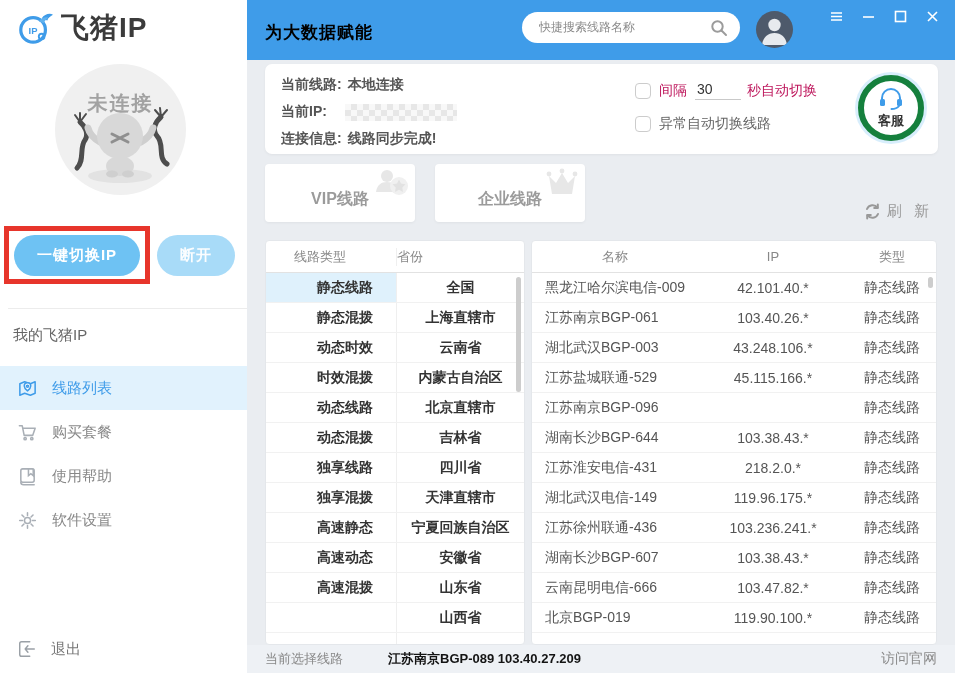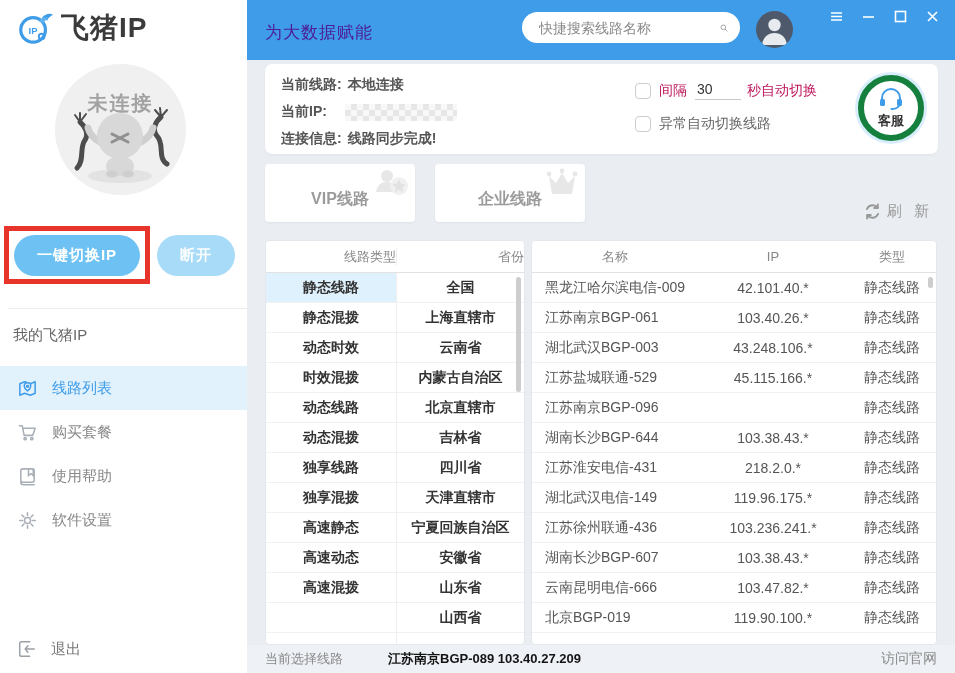--- a/index.html
+++ b/index.html
@@ -25,23 +25,23 @@
   .menu-item { height:44px; display:flex; align-items:center; gap:14px; padding-left:17px; font-size:15px; color:#888; cursor:pointer;text-align:right; }
   .menu-item .mi { width:21px; height:21px; stroke:#a9afb6; fill:none; stroke-width:1.6; }
   .menu-item.active { background:#e1f2fd; color:#3f9ce9; }
   .menu-item.active .mi { stroke:#3f9ce9; }
   .exit-row { position:absolute; left:17px; top:639px; display:flex; align-items:center; gap:14px; font-size:15px; color:#777; cursor:pointer; }
   .exit-row .mi { width:20px; height:20px; stroke:#9aa0a6; fill:none; stroke-width:1.6; }
 
   
   .main { position:absolute; left:247px; top:0; width:708px; height:673px; background:#eaedf1; }
   .topbar { position:absolute; left:0; top:0; width:708px; height:60px; background:#3f9ce9; }
-  .slogan { position:absolute; left:18px; top:21px; font-size:17px; font-weight:normal; color:#4c1d95; letter-spacing:1px; }
+  .slogan { position:absolute; left:18px; top:21px; font-size:17px; font-weight:bold; color:#000000; letter-spacing:1px; }
   .search-pill { position:absolute; left:275px; top:12px; width:218px; height:31px; background:#fff; border-radius:16px; display:flex; align-items:center; }
-  .search-input { flex:1; border:none; outline:none; background:transparent; padding-left:17px; font-size:14px; color:#444; font-family:Liberation Sans, sans-serif; }
+  .search-input { flex:1; border:none; outline:none; background:transparent; padding-left:17px; font-size:12px; color:#444; font-family:Liberation Mono, monospace; }
   .search-input::placeholder { color:#8a8a8a; }
   .search-icon { width:18px; height:18px; margin-right:12px; stroke:#9b9b9b; fill:none; stroke-width:2; }
   .avatar { position:absolute; left:509px; top:11px; width:37px; height:37px; border-radius:50%; background:#4e5a6b; overflow:hidden; }
   .win-controls { position:absolute; right:13px; top:4px; display:flex; gap:13px; align-items:center; height:24px; }
   .wc { width:19px; height:19px; display:flex; align-items:center; justify-content:center; cursor:pointer; }
   .wc svg { width:15px; height:15px; stroke:#fff; fill:none; stroke-width:1.6; }
 
   
   .status-card { position:absolute; left:18px; top:64px; width:673px; height:90px; background:#fff; border-radius:7px; box-shadow:0 1px 3px rgba(0,0,0,.05); }
   .sc-line { position:absolute; left:16px; height:20px; display:flex; align-items:center; gap:6px; font-size:14px; font-weight:bold; color:#555; }
@@ -63,22 +63,22 @@
   .tabs-row { position:absolute; left:18px; top:164px; display:flex; gap:20px; }
   .tab-card { position:relative; width:150px; height:58px; background:#fff; border-radius:4px; box-shadow:0 1px 3px rgba(0,0,0,.05); display:flex; align-items:flex-end; justify-content:center; padding-bottom:12px; font-size:16px; font-weight:bold; color:#9b9b9b; cursor:pointer; overflow:hidden; }
   .tab-badge { position:absolute; right:4px; top:2px; width:38px; height:38px; fill:#e7e7e7; }
   .refresh { position:absolute; right:22px; top:202px; display:flex; align-items:center; gap:6px; font-size:15px; color:#999; letter-spacing:4px; cursor:pointer; }
   .refresh svg { width:17px; height:17px; stroke:#999; fill:none; stroke-width:2; }
 
   
   .left-panel { position:absolute; left:18px; top:240px; width:260px; height:405px; background:#fff; border:1px solid #e4e7eb; border-radius:4px; overflow:hidden; }
   .right-panel { position:absolute; left:284px; top:240px; width:406px; height:405px; background:#fff; border:1px solid #e4e7eb; border-radius:4px; overflow:hidden; }
   .th-row { display:flex; height:32px; border-bottom:1px solid #e2e2e2; align-items:center; font-size:13px; color:#888; }
-  .lp-c1 { width:131px; text-align:right; border-right:1px solid #efefef; }
-  .lp-c2 { flex:1; text-align:right; }
+  .lp-c1 { width:131px; text-align:left; border-right:1px solid #efefef;padding-left:28px; }
+  .lp-c2 { flex:1; text-align:left; }
   .left-row { display:flex; height:30px; align-items:stretch; border-bottom:1px solid #f1f1f1; font-size:14px; font-weight:bold; color:#333; cursor:pointer; }
   .left-row .cell { display:flex; align-items:center; justify-content:center; }
   .left-row.active .lp-c1 { background:#dff1fc; }
   .rp-name { flex:1; padding-left:13px; display:flex; align-items:center; }
   .rp-ip { width:150px; display:flex; align-items:center; justify-content:center; }
   .rp-type { width:88px; display:flex; align-items:center; justify-content:center; }
   .th-row .rp-name { justify-content:center; padding-left:0; }
   .right-row { display:flex; height:30px; border-bottom:1px solid #f1f1f1; font-size:14px; color:#555; cursor:pointer; }
   .partial-row { height:13px; border-bottom:none; overflow:hidden; }
   .v-scrollbar { position:absolute; right:3px; top:36px; width:5px; height:115px; border-radius:3px; background:#cdcdcd; cursor:grab; }

